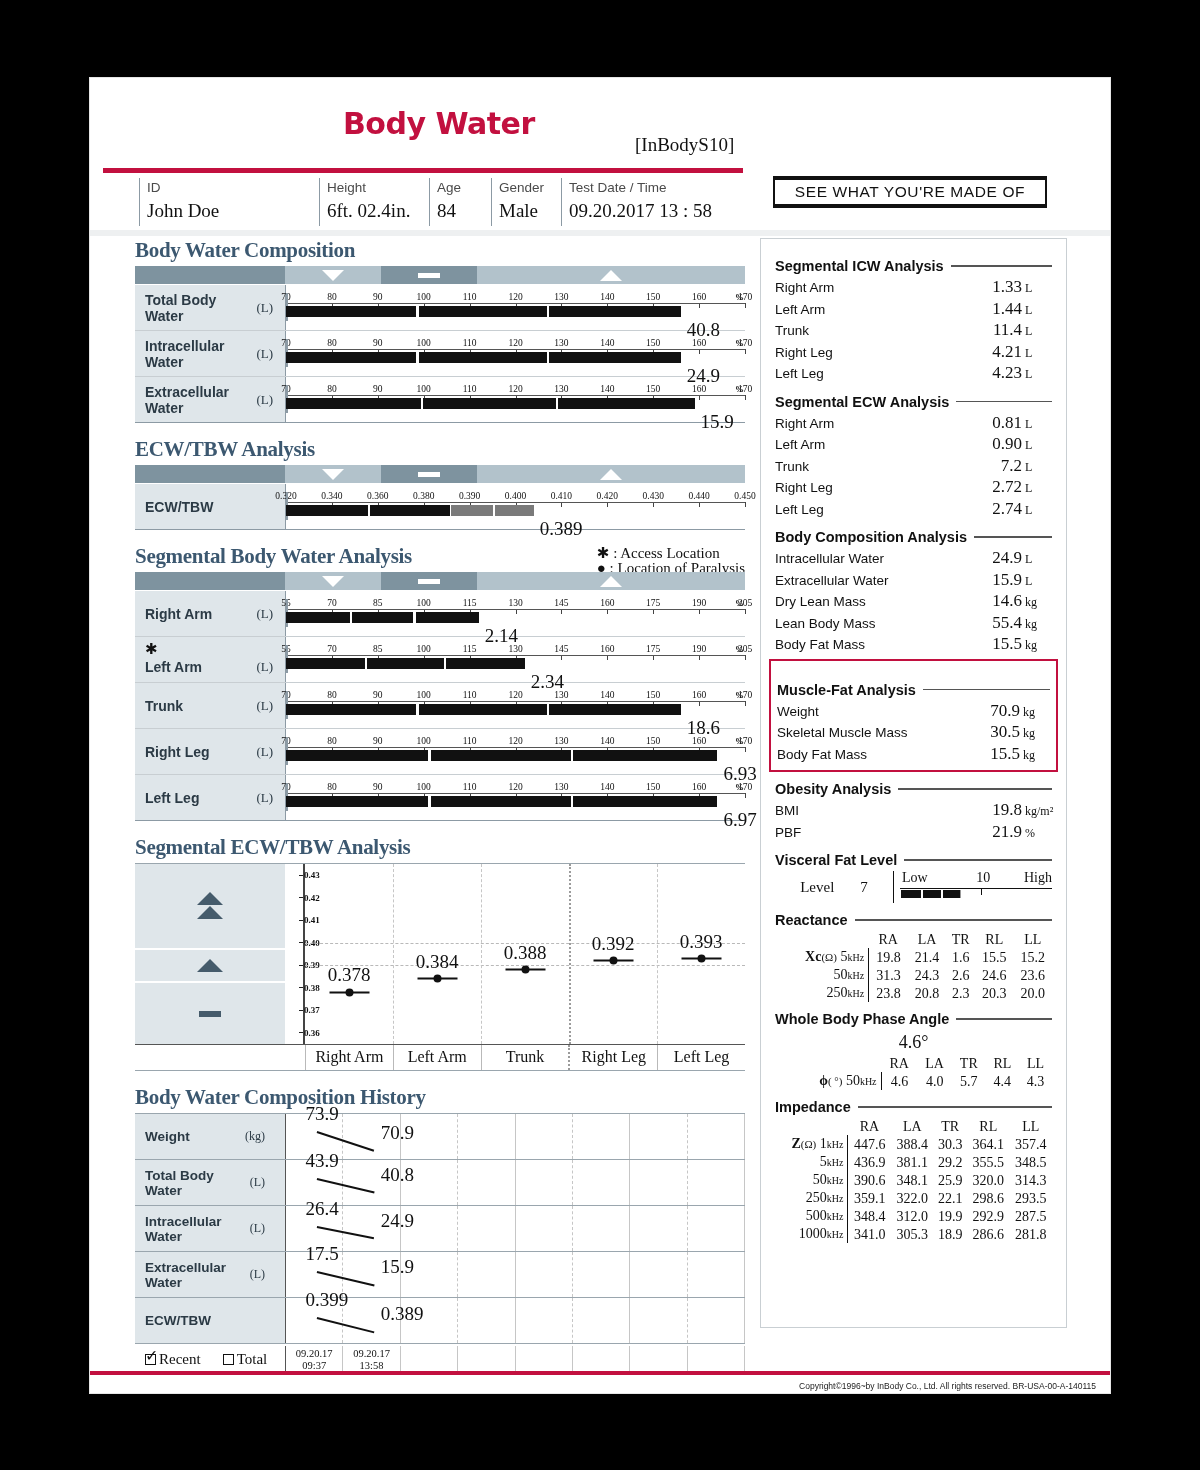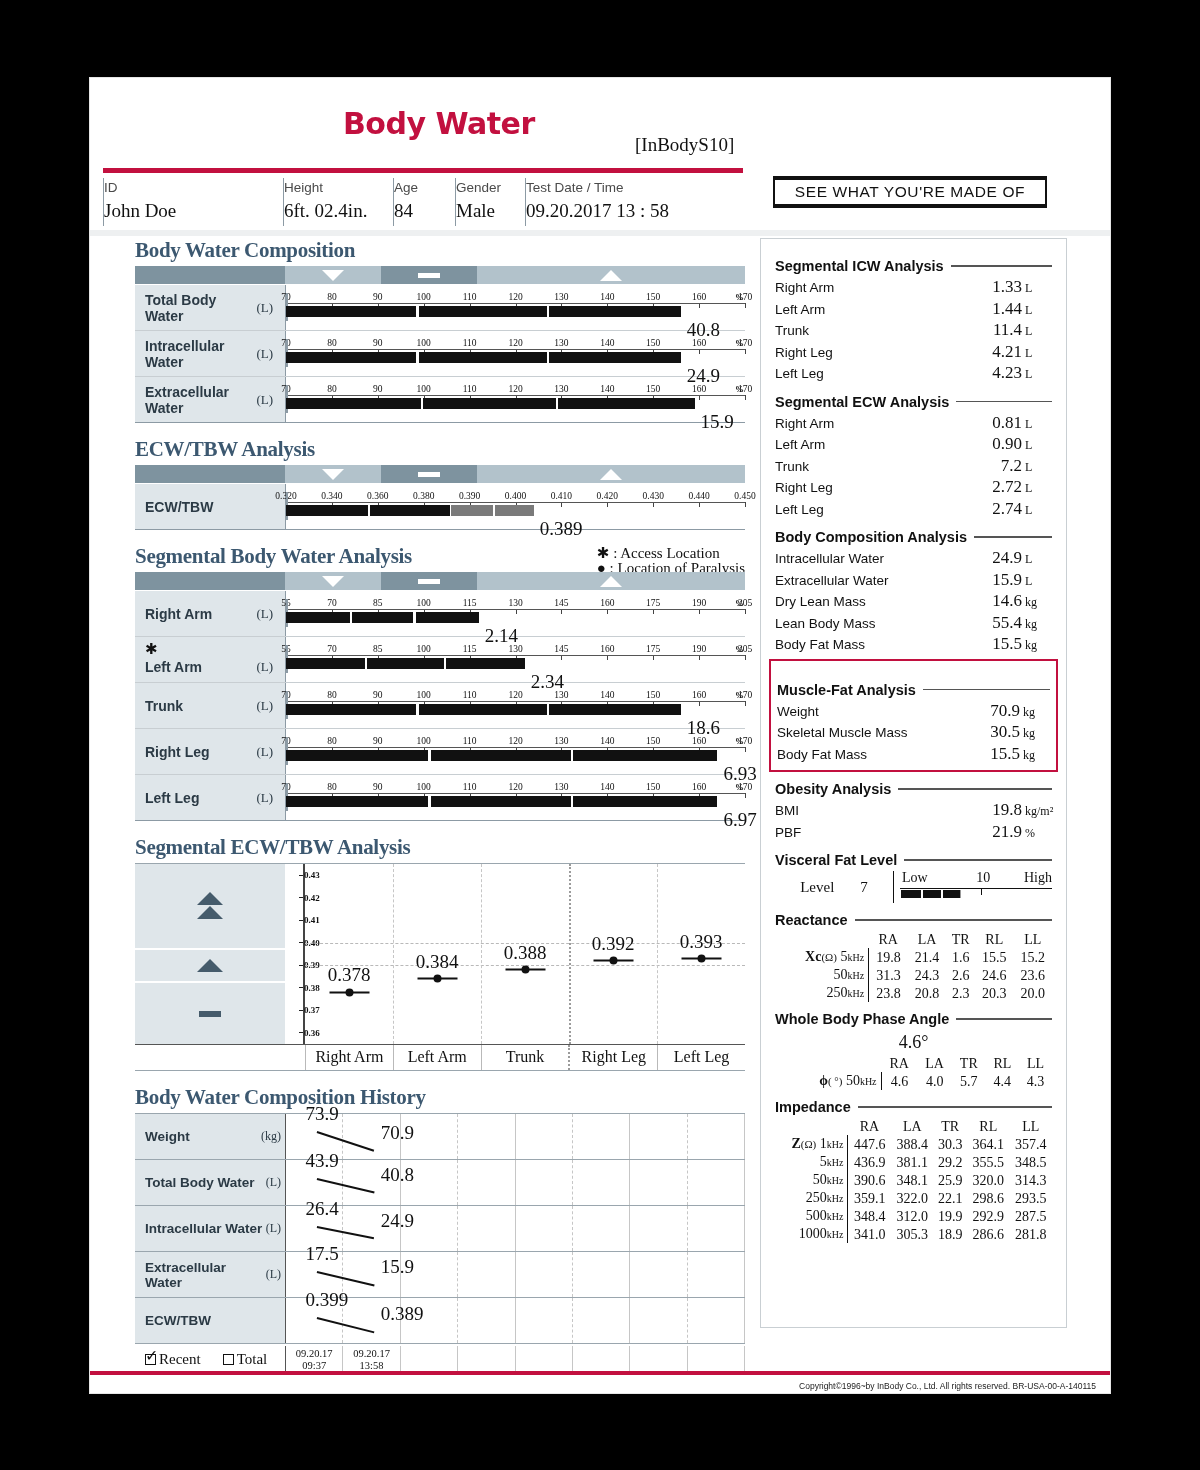--- a/index.html
+++ b/index.html
@@ -49,21 +49,21 @@
   }
   .redrule {
     position: absolute; left: 13px; top: 90px; width: 640px; height: 5px;
     background: #c2103f;
   }
 
   
   .idstrip {
     position: absolute; left: 13px; top: 100px; width: 640px; height: 48px;
   }
-  .idcell { position: absolute; top: 0; height: 48px; border-left: 1.5px solid #8c9aa4; }
+  .idcell { position: absolute; top: 0; height: 48px; padding-left: 7px; border-left: 1.5px solid #8c9aa4; margin-left: 36px; }
   .idcell .lab {
     font-family: "Liberation Sans", sans-serif;
     font-size: 13.5px; color: #4a4a4a; line-height: 20px;
   }
   .idcell .val {
     font-family: "Liberation Serif", serif;
     font-size: 19px; color: #111; line-height: 26px;
   }
 
   .greyband { position: absolute; left: 0; top: 152px; width: 1020px; height: 6px; background: #eef0f1; }
@@ -146,21 +146,21 @@
   .sc-xpad { width: 150px; }
   .sc-xcell { flex: 1; text-align: center; font-family: "Liberation Serif", serif; font-size: 16px; color: #111; padding: 3px 0 4px; border-left: 1px solid #b9b9b9; }
   .sc-xcell.bold { border-left: 2px dotted #9b9b9b; }
   .sc-xcell:first-child { border-left: none; }
 
   
   .hist { width: 610px; border-top: 1px solid #9aa6ae; }
   .hrow { display: flex; height: 46px; border-bottom: 1px solid #9aa6ae; }
   .h-name { width: 150px; background: #dfe6ea; display: flex; align-items: center; padding-left: 10px; }
   .h-name .nm { font-family: "Liberation Sans", sans-serif; font-weight: bold; font-size: 13.5px; color: #2b3a45; }
-  .h-name .un { font-family: "Liberation Serif", serif; font-size: 12px; color: #2b3a45; margin-left: auto; margin-right: 4px; }
+  .h-name .un { font-family: "Liberation Serif", serif; font-size: 12px; color: #2b3a45; margin-left: auto; margin-right: 20px; }
   .h-plot { flex: 1; position: relative; border-left: 1.5px solid #555; display: flex; }
   .h-col { flex: 1; border-right: 1px dashed #c6c6c6; }
   .h-col:nth-child(even) { border-right: 1px solid #c6c6c6; }
   .h-pt { position: absolute; transform: translate(-50%,-50%); }
   .h-pt .dot { width: 7px; height: 7px; border-radius: 50%; background: #111; }
   .h-pt .lbl { position: absolute; bottom: 6px; white-space: nowrap; font-family: "Liberation Serif", serif; font-size: 19px; color: #111; }
   .h-seg { position: absolute; height: 1.6px; background: #111; transform-origin: 0 50%; }
   .hfoot { display: flex; height: 30px; align-items: center; }
   .hf-left { width: 150px; display: flex; align-items: center; padding-left: 10px; gap: 22px; }
   .chk { display: inline-flex; align-items: center; gap: 3px; font-family: "Liberation Serif", serif; font-size: 15px; color: #111; }

